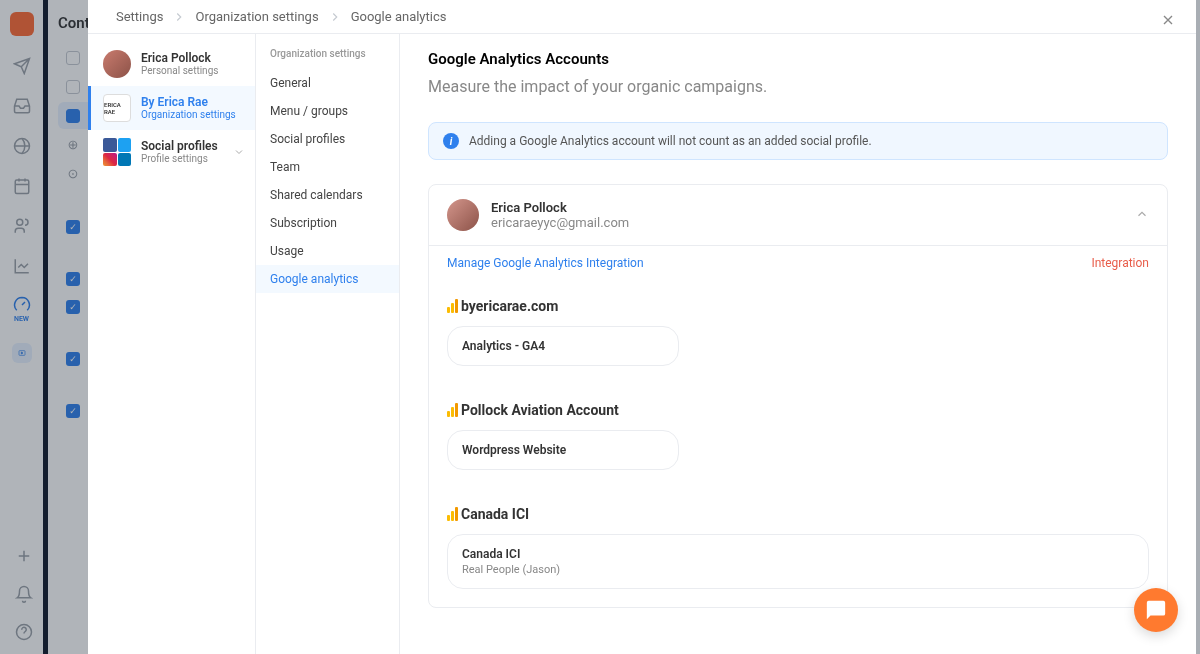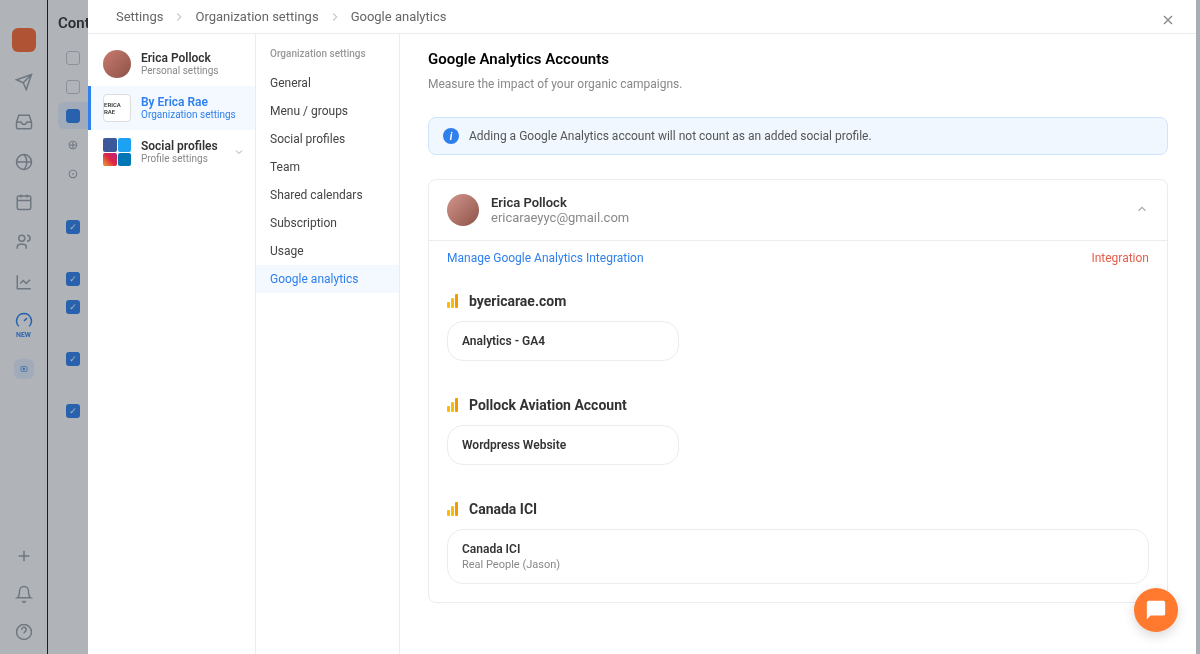--- a/index.html
+++ b/index.html
@@ -1,19 +1,19 @@
 <!DOCTYPE html>
 <html><head>
   <meta charset="utf-8">
   <style>
     * { margin: 0; padding: 0; box-sizing: border-box; }
     body { font-family: -apple-system, BlinkMacSystemFont, "Segoe UI", Roboto, sans-serif; background: #f5f6f8; width: 1200px; height: 654px; overflow: hidden; position: relative; }
     
     
-    .bg-sidebar { position: absolute; left: 0; top: 0; width: 48px; height: 100%; background: #fff; border-right: 1px solid #0f172a; display: flex; flex-direction: column; align-items: center; padding-top: 28px; gap: 20px; }
+    .bg-sidebar { position: absolute; left: 0; top: 0; width: 48px; height: 100%; background: #fff; border-right: 5px solid #0f172a; display: flex; flex-direction: column; align-items: center; padding-top: 12px; gap: 20px; }
     .bg-logo { width: 24px; height: 24px; background: #ff6b35; border-radius: 6px; }
     .bg-icon { width: 20px; height: 20px; color: #9aa0a8; display: flex; align-items: center; justify-content: center; }
     .bg-icon svg { width: 18px; height: 18px; }
     .bg-new { font-size: 7px; color: #2f80ed; font-weight: 600; }
     .bg-icon-active { background: #e8f2ff; border-radius: 6px; padding: 6px; color: #2f80ed; }
     .bg-bottom { position: absolute; bottom: 12px; left: 0; width: 48px; display: flex; flex-direction: column; align-items: center; gap: 18px; }
     
     .bg-panel { position: absolute; left: 48px; top: 0; width: 200px; height: 100%; background: #fff; padding: 14px 10px; }
     .bg-title { font-size: 15px; font-weight: 600; color: #333; margin-bottom: 12px; }
     .bg-item { display: flex; align-items: center; gap: 8px; padding: 6px 8px; font-size: 13px; color: #555; margin-bottom: 2px; border-radius: 6px; }
@@ -52,40 +52,40 @@
     
     
     .orgnav { width: 144px; border-right: 1px solid #eaecf0; padding-top: 14px; }
     .orgnav-header { font-size: 10px; color: #999; padding: 0 14px 10px; font-weight: 500; }
     .orgnav-item { font-size: 12px; color: #444; padding: 7px 14px; cursor: pointer; }
     .orgnav-item.active { color: #2f80ed; background: #f3f9ff; }
     
     
     .content { flex: 1; padding: 16px 28px; overflow-y: auto; }
     .content h1 { font-size: 15px; font-weight: 600; color: #000000; margin-bottom: 2px; }
-    .content .subtitle { font-size: 12px; color: #888; margin-bottom: 26px; margin-top: 9px; }
+    .content .subtitle { font-size: 16px; color: #888; margin-bottom: 26px; margin-top: 9px; }
     
     .info-banner { background: #f0f7ff; border: 1px solid #cfe5ff; border-radius: 8px; padding: 10px 14px; display: flex; align-items: center; gap: 10px; margin-bottom: 24px; }
     .info-icon { width: 16px; height: 16px; background: #2f80ed; border-radius: 50%; color: #fff; display: flex; align-items: center; justify-content: center; font-size: 10px; font-weight: 700; font-style: italic; flex-shrink: 0; }
     .info-banner span.msg { font-size: 12px; color: #555; }
     
     .account-card { border: 1px solid #eaecf0; border-radius: 8px; overflow: hidden; }
     .account-header { padding: 14px 18px; display: flex; align-items: center; gap: 12px; border-bottom: 1px solid #eaecf0; }
     .account-avatar { width: 32px; height: 32px; border-radius: 50%; background: linear-gradient(135deg, #d4968c, #8c5248); flex-shrink: 0; }
     .account-info { flex: 1; }
     .account-name { font-size: 13px; font-weight: 600; color: #333; }
     .account-email { font-size: 13px; color: #888; }
     .account-chevron { color: #aaa; margin-left: -4px; }
     .account-chevron svg { width: 14px; height: 14px; }
     .account-actions { padding: 10px 18px; display: flex; justify-content: space-between; align-items: center; }
     .link-primary { color: #2f80ed; font-size: 12px; cursor: pointer; }
     .link-danger { color: #e85d4a; font-size: 12px; cursor: pointer; }
     
     .property-section { padding: 18px 18px 8px; }
-    .prop-header { display: flex; align-items: center; gap: 8px; margin-bottom: 12px; }
+    .prop-header { display: flex; align-items: center; gap: 0; margin-bottom: 12px; }
     .ga-icon { width: 14px; height: 14px; display: inline-flex; align-items: flex-end; gap: 1px; }
     .ga-icon span { display: inline-block; width: 3px; border-radius: 1px; }
     .ga-icon span:nth-child(1) { height: 6px; background: #fbbc04; }
     .ga-icon span:nth-child(2) { height: 10px; background: #fbbc04; }
     .ga-icon span:nth-child(3) { height: 14px; background: #f29900; }
     .prop-title { font-size: 14px; font-weight: 700; color: #333; }
     .prop-item { background: #fff; border: 1px solid #eaecf0; border-radius: 16px; padding: 12px 14px; margin-bottom: 10px; width: 232px; }
     .prop-item-name { font-size: 12px; font-weight: 600; color: #333; }
     .prop-item-sub { font-size: 11px; color: #888; margin-top: 2px; }
     

